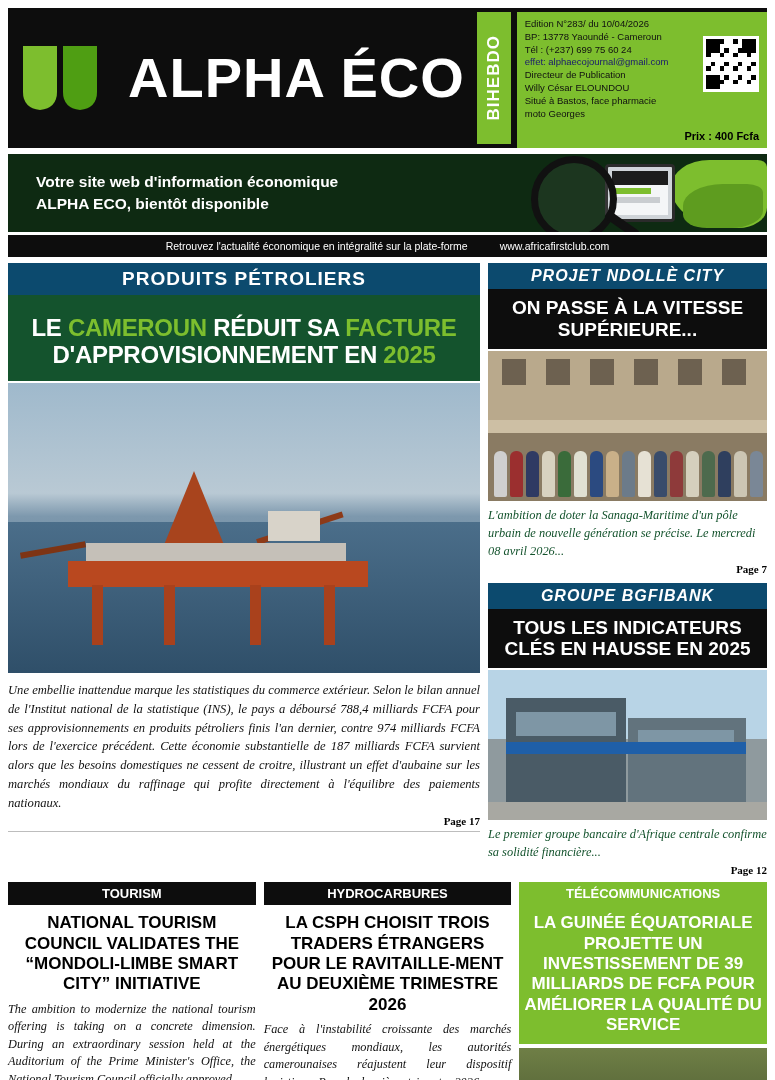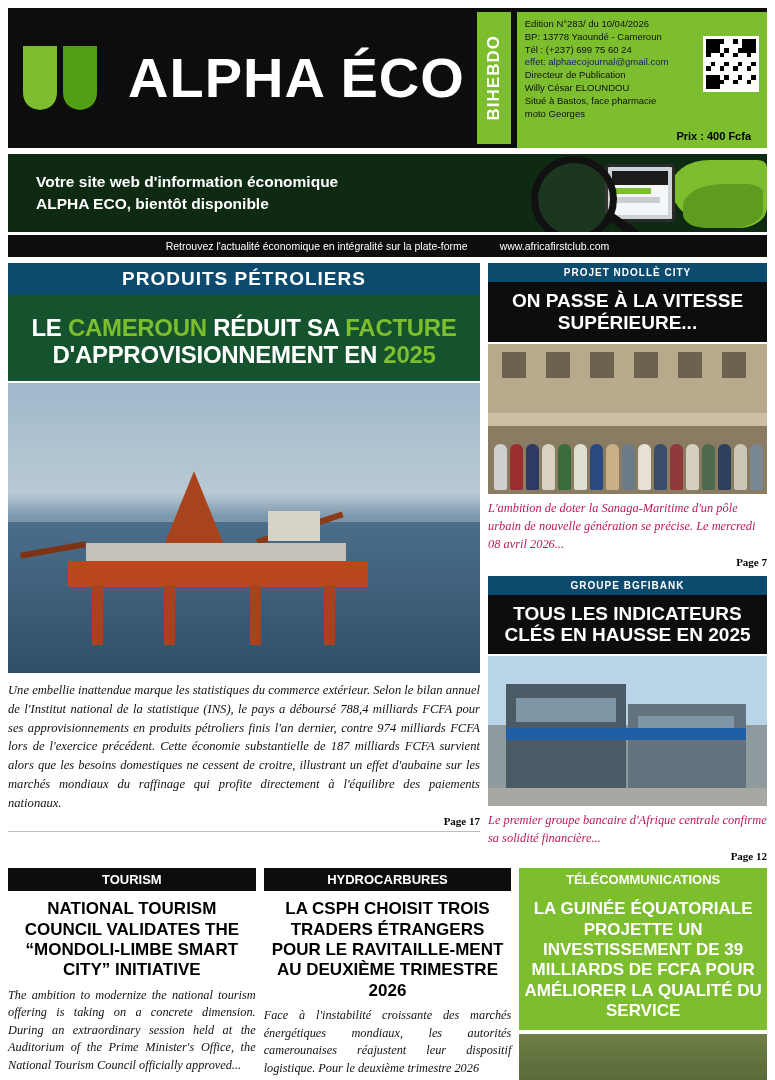--- a/index.html
+++ b/index.html
@@ -31,21 +31,21 @@
   }
   .mast-info {
     flex:1; background:#7dbe2e; margin:4px 0 0 6px; position:relative;
     font-size:9.5px; color:#101010; padding:6px 8px; line-height:1.35;
   }
   .mast-info .line { display:block; }
   .mast-info .mail { color:#1a1a6e; }
   .qr { position:absolute; right:8px; top:24px; width:56px; height:56px; background:#fff; padding:3px;}
   .qr-grid { width:100%; height:100%; display:grid; grid-template-columns:repeat(11,1fr); grid-template-rows:repeat(11,1fr); }
   .qr-grid i { background:#000; }
-  .prix { position:absolute; right:16px; bottom:4px; font-size:11px; font-weight:bold; color:#000; }
+  .prix { position:absolute; right:8px; bottom:4px; font-size:11px; font-weight:bold; color:#000; }
 
   
   .promo {
     height:78px; background:#0e2a12; margin-top:6px; display:flex; align-items:center;
     position:relative; overflow:hidden;
   }
   .promo-text { padding-left:28px; color:#fff; font-size:15.5px; font-weight:bold; line-height:1.45; z-index:2;}
   .promo-art { position:absolute; right:0; top:0; bottom:0; width:320px; }
   .promo-art .phone { position:absolute; right:92px; top:10px; width:70px; height:58px; background:#cfd4d8; border:3px solid #2b2b2b; border-radius:4px;}
   .promo-art .phone .scr { position:absolute; inset:4px; background:#f4f6f7; }
@@ -64,21 +64,21 @@
 
   
   .content { display:flex; gap:8px; margin-top:6px; }
   .col-left { width:472px; }
   .col-right { width:279px; }
 
   .ribbon {
     background:#0c4a6e; color:#fff; text-align:center; font-weight:bold;
     font-size:19px; letter-spacing:1px; padding:5px 0;
   }
-  .ribbon.small { font-size:10px; padding:4px 4px; }
+  .ribbon.small { font-size:16px; padding:4px 4px;font-style:italic; }
 
   .headline {
     background:#14532d; color:#fff; font-size:24px; font-weight:bold;
     line-height:1.12; padding:20px 8px 12px 8px; text-align:center; letter-spacing:-0.3px;
   }
   .headline .g { color:#7dbe2e; }
 
   .lead-photo { height:290px; margin-top:2px; position:relative; overflow:hidden; background:#6f96b5;}
   .lead-photo .sky { position:absolute; inset:0; background:linear-gradient(#9fb9cc 0%, #b9c9d4 38%, #7d98ad 46%, #4d6f8c 100%); }
   .lead-photo .sea { position:absolute; left:0; right:0; bottom:0; height:52%; background:linear-gradient(#4b6e8a, #2f4f69); }
@@ -99,21 +99,21 @@
   }
   .page-ref { font-family:"Liberation Serif", serif; font-weight:bold; font-size:11px; text-align:right; padding-top:2px;}
   .hr { border-top:1px solid #bdbdbd; margin-top:4px; }
 
   
   .r-head {
     background:#0d0d0d; color:#fff; text-align:center; font-weight:bold;
     font-size:19px; line-height:1.15; padding:8px 6px;
   }
   .r-photo { height:150px; position:relative; overflow:hidden; margin-top:2px;}
-  .r-caption { font-family:"Liberation Serif", serif; font-style:italic; font-size:12.4px; line-height:1.45; margin-top:6px; color:#be185d;}
+  .r-caption { font-family:"Liberation Serif", serif; font-style:italic; font-size:12.4px; line-height:1.45; margin-top:6px; color:#14532d;}
 
   
   .ph-ndolle { background:linear-gradient(#cdbfa4 0 55%, #8a7b63 55% 100%); }
   .ph-ndolle .bld { position:absolute; left:0; top:0; width:100%; height:46%; background:#b9a98c; }
   .ph-ndolle .win { position:absolute; top:8px; width:24px; height:26px; background:#6d6150; }
   .ph-ndolle .crowd { position:absolute; bottom:0; left:0; right:0; height:56%; }
   .ph-ndolle .p { position:absolute; bottom:4px; width:13px; height:46px; border-radius:6px 6px 2px 2px; }
 
   
   .ph-bgfi { background:linear-gradient(#b8d4e6 0 46%, #8f9a9e 46% 100%); }

